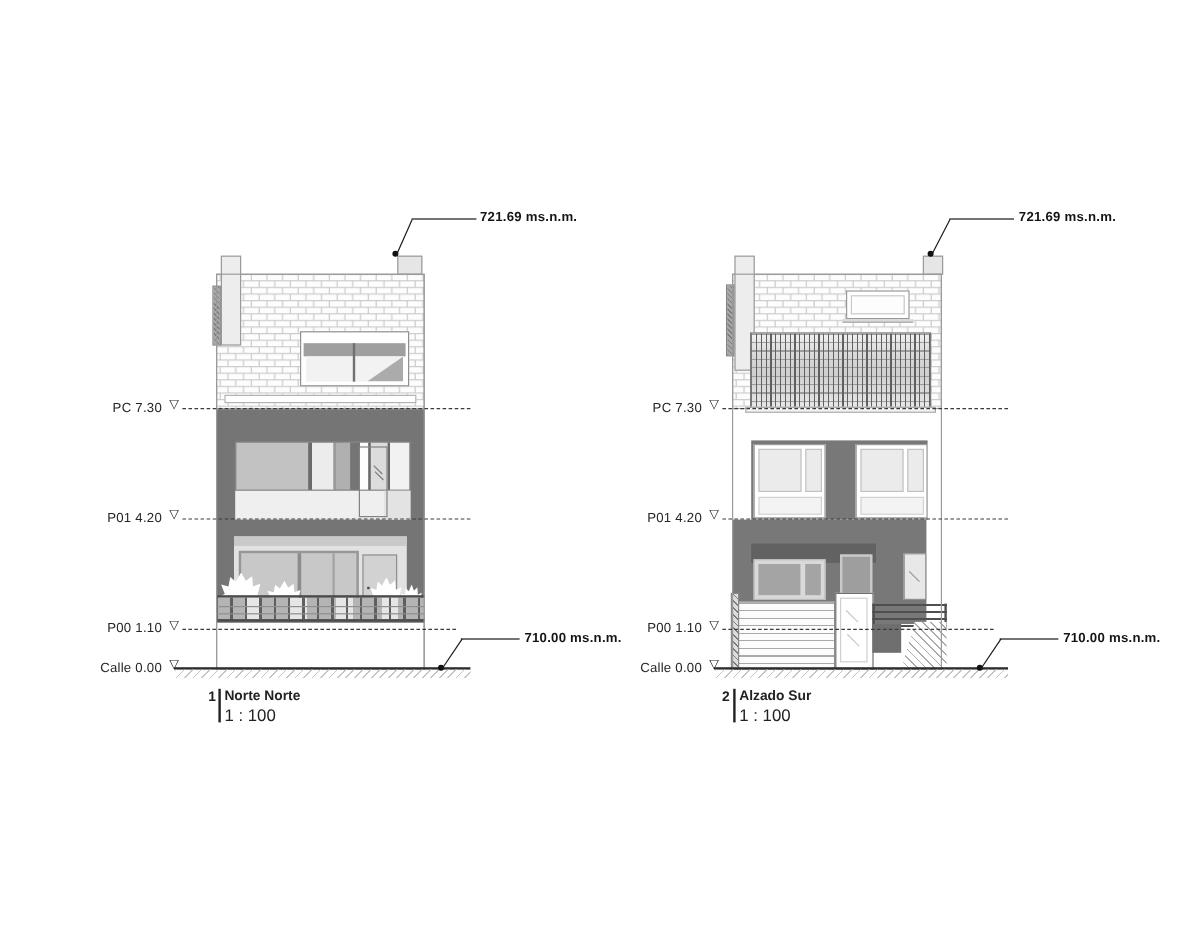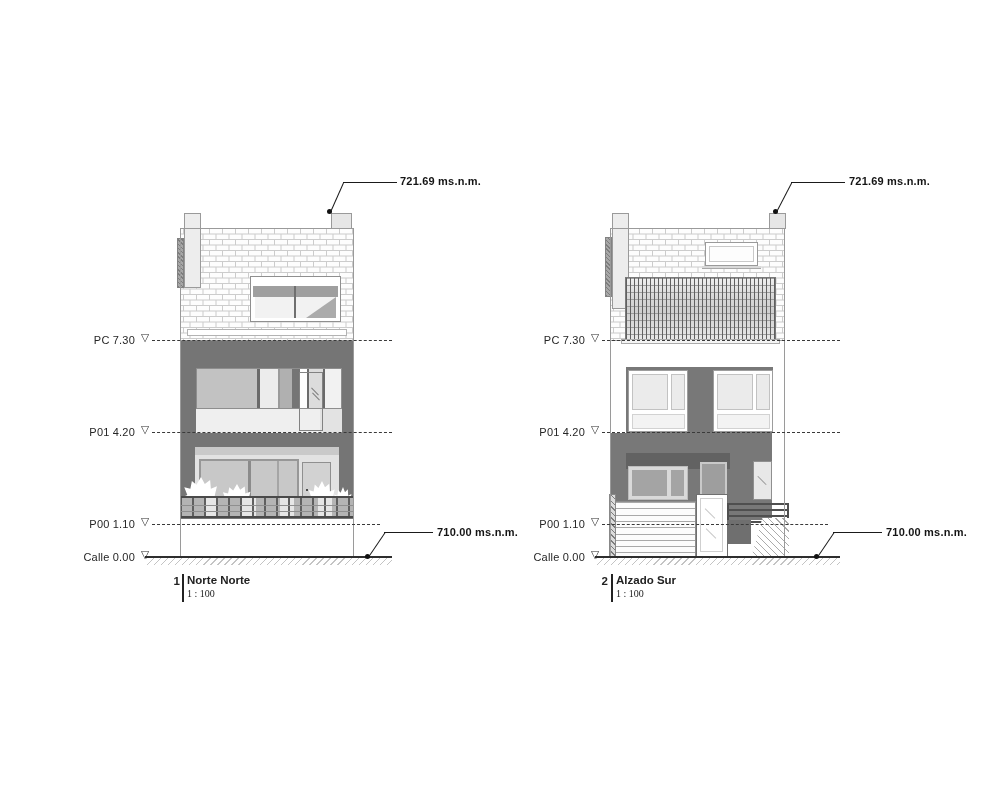--- a/index.html
+++ b/index.html
@@ -17,21 +17,21 @@
          text-align:right; width:50px; letter-spacing:.2px; }
   .tri { position: absolute; font-size:10.5px; color:#262626; line-height:1; }
   .ann { position: absolute; font-size:11px; font-weight:bold; color:#141414;
          white-space:nowrap; letter-spacing:.2px; }
   .ldr { position: absolute; height:0; border-top:1.4px solid #1a1a1a; transform-origin:0 0; }
   .dot { position: absolute; width:5px; height:5px; border-radius:50%; background:#111; }
   .outl{ position: absolute; border:1px solid #9a9a9a; pointer-events:none; }
   .tnum, .tname { position:absolute; font-size:11.5px; font-weight:bold; color:#222; }
   .tnum { width:16px; text-align:right; }
   .tbar { position:absolute; width:1.5px; background:#222; }
-  .tscale{ position:absolute; font-size:10px; color:#222;font-family:Liberation Serif, serif; }
+  .tscale{ position:absolute; font-size:14px; color:#222; }
   .plant{ position:absolute; background:#fff;
           clip-path:polygon(50% 0%,60% 18%,74% 8%,76% 30%,92% 24%,86% 48%,100% 55%,
                             92% 74%,100% 100%,0% 100%,6% 72%,0% 52%,14% 46%,6% 26%,
                             22% 30%,26% 10%,38% 20%); }
   .swin { position:absolute; background:#fff; border:1px solid #9d9d9d; }
   .diagm{ position:absolute; height:0; border-top:1px solid #7d7d7d; transform:rotate(45deg); }
 </style>
 </head>
 <body>
 

